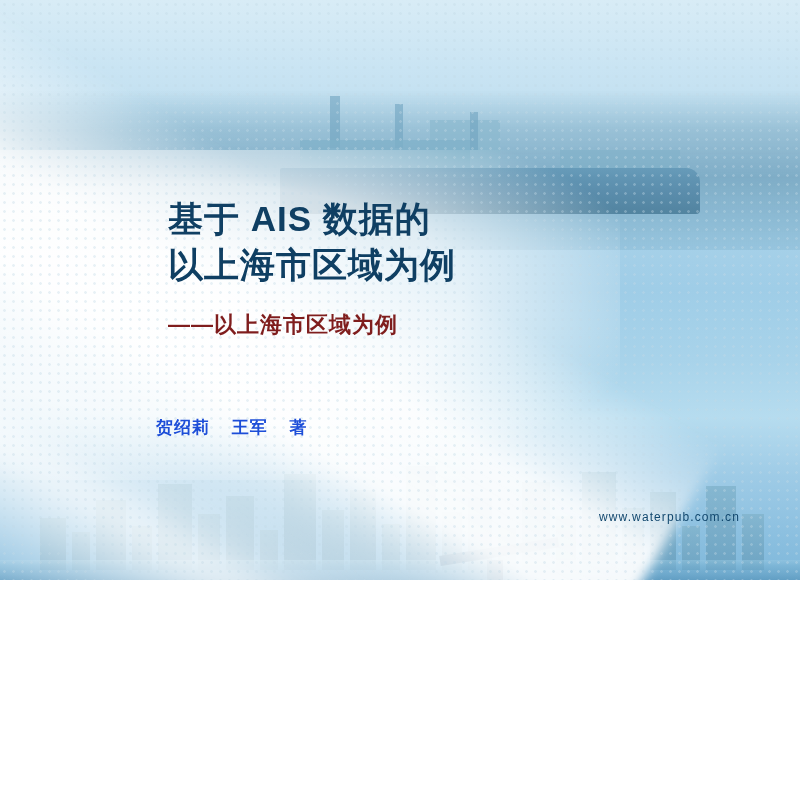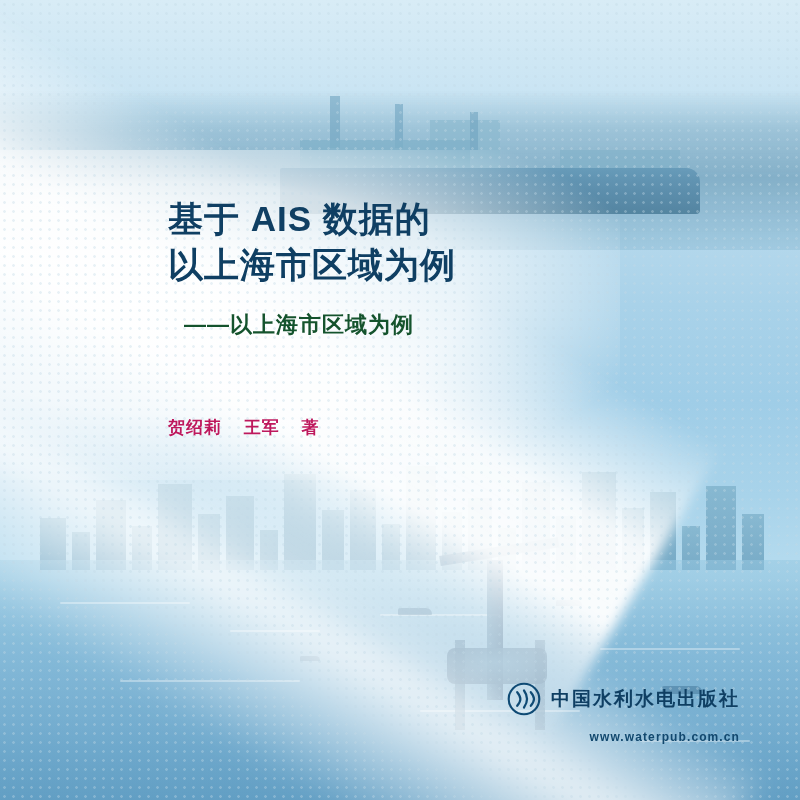--- a/index.html
+++ b/index.html
@@ -11,21 +11,21 @@
     width: 800px;
     height: 800px;
     font-family: "Liberation Sans", sans-serif;
     overflow: hidden;
   }
 
   
   .cover {
     position: relative;
     width: 800px;
-    height: 800px;
+    height: 580px;
     overflow: hidden;
     background: #cfe6f2;
   }
 
   
   .bg-base {
     position: absolute;
     inset: 0;
     background:
       linear-gradient(180deg,
@@ -203,34 +203,33 @@
     font-family: "Liberation Sans", sans-serif;
     font-size: 35px;
     font-weight: bold;
     letter-spacing: 1px;
     color: #0f3f63;
     line-height: 46px;
     white-space: nowrap;
   }
   .subtitle {
     margin-top: 22px;
-    margin-left: 16px;
     font-size: 22px;
     font-weight: bold;
-    color: #14532d;
+    color: #7f1d1d;
     letter-spacing: 1px;
     white-space: nowrap;
   }
   .authors {
     position: absolute;
-    left: 168px;
+    left: 156px;
     top: 416px;
     font-size: 17px;
     font-weight: bold;
-    color: #be185d;
+    color: #1d4ed8;
     letter-spacing: 1px;
   }
   .authors span { margin-right: 16px; }
 
   
   .publisher {
     position: absolute;
     right: 60px;
     bottom: 56px;
     text-align: right;
@@ -250,21 +249,21 @@
   .pub-name {
     font-size: 19px;
     font-weight: bold;
     color: #0f3f63;
     letter-spacing: 2px;
     white-space: nowrap;
   }
   .pub-url {
     margin-top: 14px;
     font-size: 12px;
-    font-weight: bold;
+    font-weight: normal;
     color: #12486e;
     letter-spacing: 1.1px;
   }
 </style>
 </head>
 <body>
 
 <div class="cover">
 
   <div class="bg-base"></div>
@@ -338,27 +337,16 @@
     <div class="subtitle">——以上海市区域为例</div>
   </div>
 
   <div class="authors">
     <span>贺绍莉</span>
     <span>王军</span>
     <span>著</span>
   </div>
 
   <div class="publisher">
-    <div class="pub-row">
-      <div class="pub-mark">
-        <svg viewBox="0 0 40 40" width="34" height="34" aria-hidden="true">
-          <circle cx="20" cy="20" r="18" fill="none" stroke="#0f4a74" stroke-width="2.5"></circle>
-          <path d="M12 12 C 17 18, 17 22, 12 28" fill="none" stroke="#0f4a74" stroke-width="2.6" stroke-linecap="round"></path>
-          <path d="M20 10 C 25 17, 25 23, 20 30" fill="none" stroke="#0f4a74" stroke-width="2.6" stroke-linecap="round"></path>
-          <path d="M28 12 C 33 18, 33 22, 28 28" fill="none" stroke="#0f4a74" stroke-width="2.6" stroke-linecap="round"></path>
-        </svg>
-      </div>
-      <div class="pub-name">中国水利水电出版社</div>
-    </div>
     <div class="pub-url">www.waterpub.com.cn</div>
   </div>
 
 </div>
 
 </body></html>

